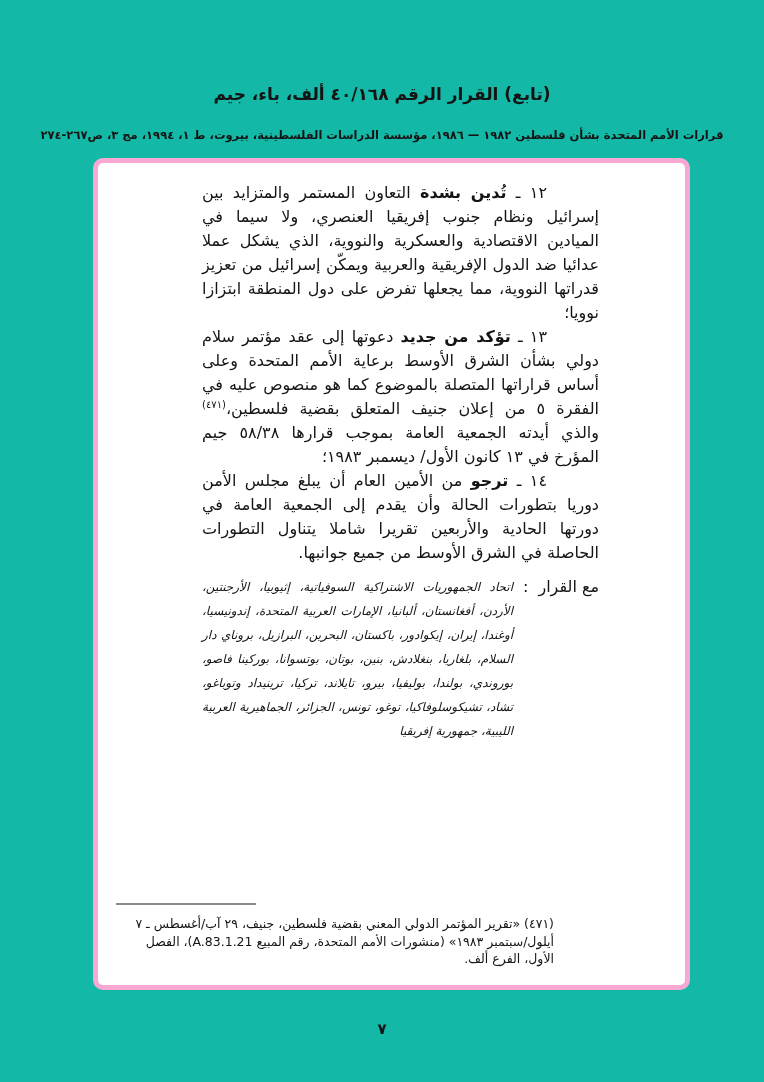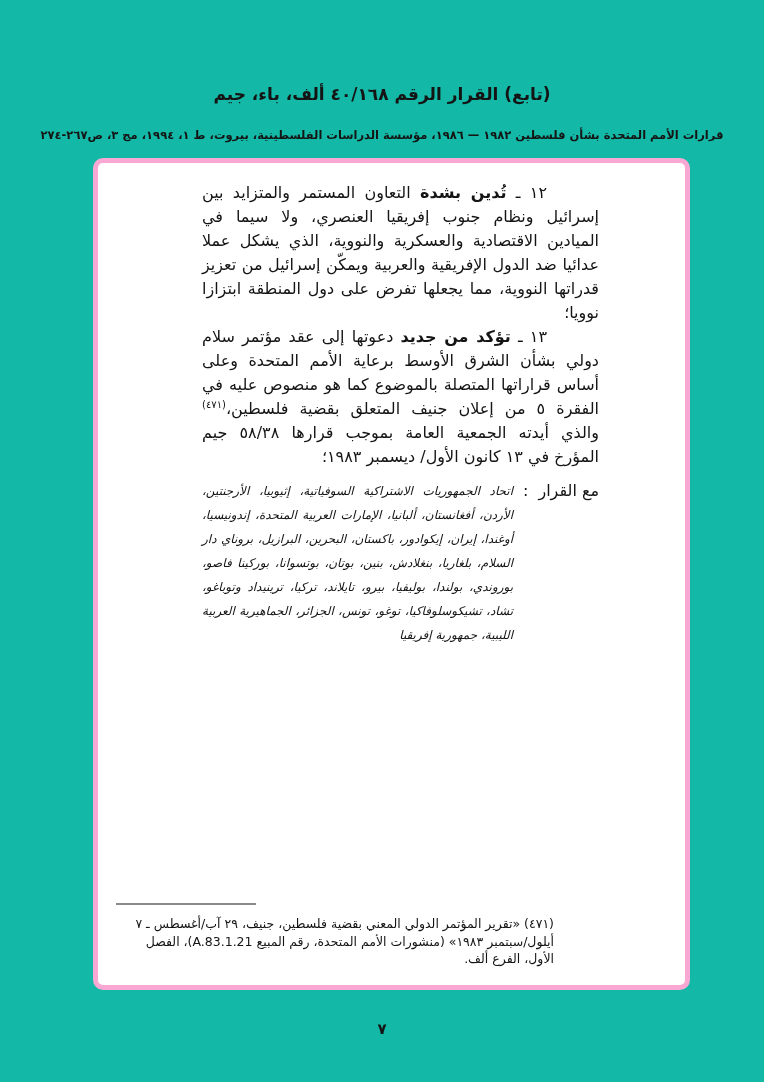--- a/index.html
+++ b/index.html
@@ -142,20 +142,23 @@
     <div class="textcol">
 
       <p class="para">
         <span>١٢ ـ </span><span class="lead">تُدين بشدة</span><span> التعاون المستمر والمتزايد بين إسرائيل ونظام جنوب إفريقيا العنصري، ولا سيما في الميادين الاقتصادية والعسكرية والنووية، الذي يشكل عملا عدائيا ضد الدول الإفريقية والعربية ويمكّن إسرائيل من تعزيز قدراتها النووية، مما يجعلها تفرض على دول المنطقة ابتزازا نوويا؛</span>
       </p>
 
       <p class="para">
         <span>١٣ ـ </span><span class="lead">تؤكد من جديد</span><span> دعوتها إلى عقد مؤتمر سلام دولي بشأن الشرق الأوسط برعاية الأمم المتحدة وعلى أساس قراراتها المتصلة بالموضوع كما هو منصوص عليه في الفقرة ٥ من إعلان جنيف </span><span class="boldseg">المتعلق بقضية فلسطين،</span><sup class="fn-ref">(٤٧١)</sup><span class="boldseg"> والذي أيدته الجمعية العامة </span><span>بموجب قرارها ٥٨/٣٨ جيم المؤرخ في ١٣ كانون الأول/ ديسمبر ١٩٨٣؛</span>
       </p>
 
+      <p class="para">
+        <span>١٤ ـ </span><span class="lead">ترجو</span><span> من الأمين العام أن يبلغ مجلس الأمن دوريا بتطورات الحالة وأن يقدم إلى الجمعية العامة في دورتها الحادية والأربعين تقريرا شاملا يتناول التطورات الحاصلة في الشرق الأوسط من جميع جوانبها.</span>
+      </p>
 
 
       <div class="vote-row">
         <span class="vote-label">مع القرار</span>
         <span class="vote-colon">:</span>
         <span class="vote-countries">اتحاد الجمهوريات الاشتراكية السوفياتية، إثيوبيا، الأرجنتين، الأردن، أفغانستان، ألبانيا، الإمارات العربية المتحدة، إندونيسيا، أوغندا، إيران، إيكوادور، باكستان، البحرين، البرازيل، بروناي دار السلام، بلغاريا، بنغلادش، بنين، بوتان، بوتسوانا، بوركينا فاصو، بوروندي، بولندا، بوليفيا، بيرو، تايلاند، تركيا، ترينيداد وتوباغو، تشاد، تشيكوسلوفاكيا، توغو، تونس، الجزائر، الجماهيرية العربية الليبية، جمهورية إفريقيا</span>
       </div>
 
     </div>
 

